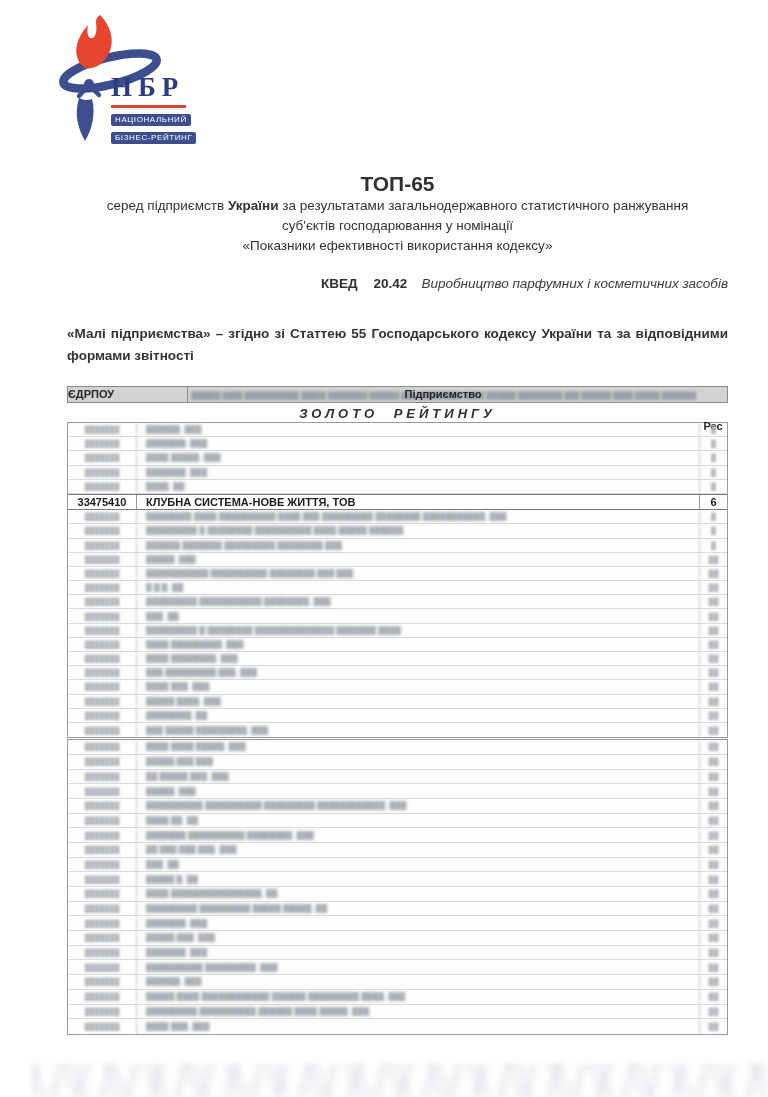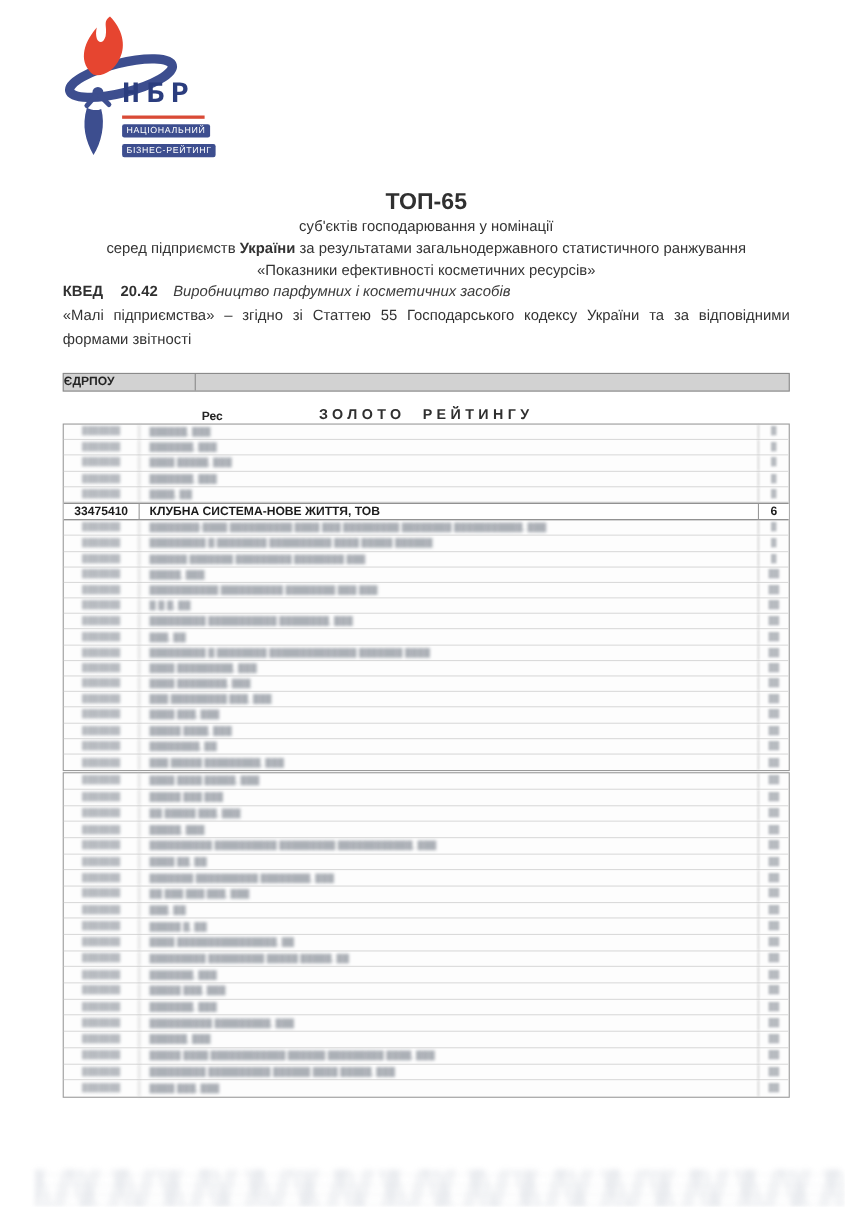--- a/index.html
+++ b/index.html
@@ -5,60 +5,60 @@
   html,body{margin:0;padding:0;}
   body{
     width:768px;height:1097px;position:relative;background:#ffffff;
     font-family:"Liberation Sans",sans-serif;color:#2e2e2e;overflow:hidden;
   }
   
   .logo{position:absolute;left:55px;top:14px;width:200px;height:130px;}
   .logo svg{position:absolute;left:0;top:0;}
   .logo-text{position:absolute;left:56px;top:58px;width:120px;}
   .logo-abbr{
-    font-family:Liberation Mono, monospace;font-weight:bold;font-size:27px;
+    font-family:Liberation Serif, serif;font-weight:bold;font-size:27px;
     color:#2b3d7e;letter-spacing:6px;line-height:30px;
   }
   .logo-underline{width:75px;height:3px;background:#d94a36;margin-top:3px;}
   .logo-bar{
     display:inline-block;background:#3d4e8f;color:#ffffff;font-weight:normal;
     font-size:8px;letter-spacing:0.6px;line-height:10px;padding:1px 4px;
     border-radius:2px;margin-top:1px;white-space:nowrap;
   }
   
-  .content{position:absolute;left:57px;top:0;width:661px;}
+  .content{position:absolute;left:67px;top:0;width:661px;}
   .doc-title{margin-top:172px;text-align:center;font-size:21px;font-weight:bold;line-height:24px;color:#303030;}
   .subtitle{text-align:center;font-size:13.5px;line-height:20px;color:#333;}
   .subtitle .b{font-weight:bold;}
-  .kved-line{font-size:13.5px;line-height:18px;color:#303030;}
+  .kved-line{margin-top:19px;font-size:13.5px;line-height:18px;color:#303030;text-align:right;}
   .kved-line .kved-label{font-weight:bold;}
   .kved-line .kved-code{font-weight:bold;margin-left:16px;}
   .kved-line .kved-desc{font-style:italic;margin-left:14px;color:#3a3a3a;}
-  .note{margin-top:2px;font-size:13.5px;line-height:21.5px;text-align:justify;color:#333;}
+  .note{margin-top:30px;font-size:13.5px;line-height:21.5px;text-align:justify;color:#333;font-weight:bold;}
   
   .thead{
     margin-top:20px;display:flex;height:17px;box-sizing:border-box;
     background:#d2d2d2;border:1px solid #8a8a8a;
     font-size:11px;font-weight:bold;color:#242424;align-items:center;
   }
   .thead .th-code{width:119px;text-align:left;border-right:1px solid #8a8a8a;align-self:stretch;line-height:15px;}
   .thead .th-name{flex:1;text-align:center;position:relative;align-self:stretch;line-height:15px;overflow:hidden;}
   .thead .th-res{width:28px;text-align:center;border-left:1px solid #8a8a8a;align-self:stretch;line-height:15px;margin-top:32px;}
   .hdr-noise{
     position:absolute;left:3px;top:50%;transform:translateY(-50%);width:100%;
     font-size:7px;color:#8d939c;filter:blur(1.5px);opacity:.8;
     white-space:nowrap;overflow:hidden;text-align:left;font-weight:normal;
   }
   .th-label{position:relative;z-index:1;}
   
   .section-title{
     text-align:center;font-size:13px;font-weight:bold;color:#2f2f2f;
     letter-spacing:4px;word-spacing:8px;line-height:15px;
   }
-  .st-gold{margin-top:13px;}
+  .st-gold{margin-top:3px;font-style:italic;}
   .st-silver{margin-top:5px;}
   
   .rtable{border:1px solid #9a9a9a;margin-top:1px;background:#fdfdfd;}
   .row{display:flex;box-sizing:border-box;align-items:center;border-bottom:1px solid #dadada;}
   .rtable .row:last-child{border-bottom:none;}
   .t-gold .row{height:14.2px;}
   .t-silver .row{height:14.7px;}
   .cell-code{width:68px;text-align:center;border-right:1px solid #bcbcbc;align-self:stretch;
     display:flex;align-items:center;justify-content:center;}
   .cell-name{flex:1;padding-left:9px;overflow:hidden;white-space:nowrap;}
@@ -98,32 +98,36 @@
     <div class="logo-underline"></div>
     <div><span class="logo-bar">НАЦІОНАЛЬНИЙ</span></div>
     <div><span class="logo-bar">БІЗНЕС-РЕЙТИНГ</span></div>
   </div>
 </div>
 
 <div class="content">
 
   <div class="doc-title">ТОП-65</div>
 
+  <div class="subtitle"><span>серед підприємств </span><span class="b">України</span><span> за результатами загальнодержавного статистичного ранжування</span></div>
   <div class="subtitle">суб'єктів господарювання у номінації</div>
-  <div class="subtitle"><span>серед підприємств </span><span class="b">України</span><span> за результатами загальнодержавного статистичного ранжування</span></div>
-  <div class="subtitle b">«Показники ефективності косметичних ресурсів»</div>
+  <div class="subtitle b">«Показники ефективності використання кодексу»</div>
 
   <div class="kved-line">
     <span class="kved-label">КВЕД</span><span class="kved-code">20.42</span><span class="kved-desc">Виробництво парфумних і косметичних засобів</span>
   </div>
 
   <div class="note">«Малі підприємства» – згідно зі Статтею 55 Господарського кодексу України та за відповідними формами звітності</div>
 
   <div class="thead">
     <div class="th-code">ЄДРПОУ</div>
+    <div class="th-name">
+      <span class="hdr-noise">██████ ████ ███████████ █████ ████████ ██████ ███ █████████ ████ ██████ █████████ ███ ██████ ████ █████ ███████</span>
+      <span class="th-label">Підприємство</span>
+    </div>
     <div class="th-res">Рес</div>
   </div>
 
   <div class="section-title st-gold">ЗОЛОТО РЕЙТИНГУ</div>
   <div class="rtable t-gold">
       <div class="row redacted-row">
     <div class="cell-code">███████</div>
     <div class="cell-name">██████, ███</div>
     <div class="cell-res">█</div>
   </div>

